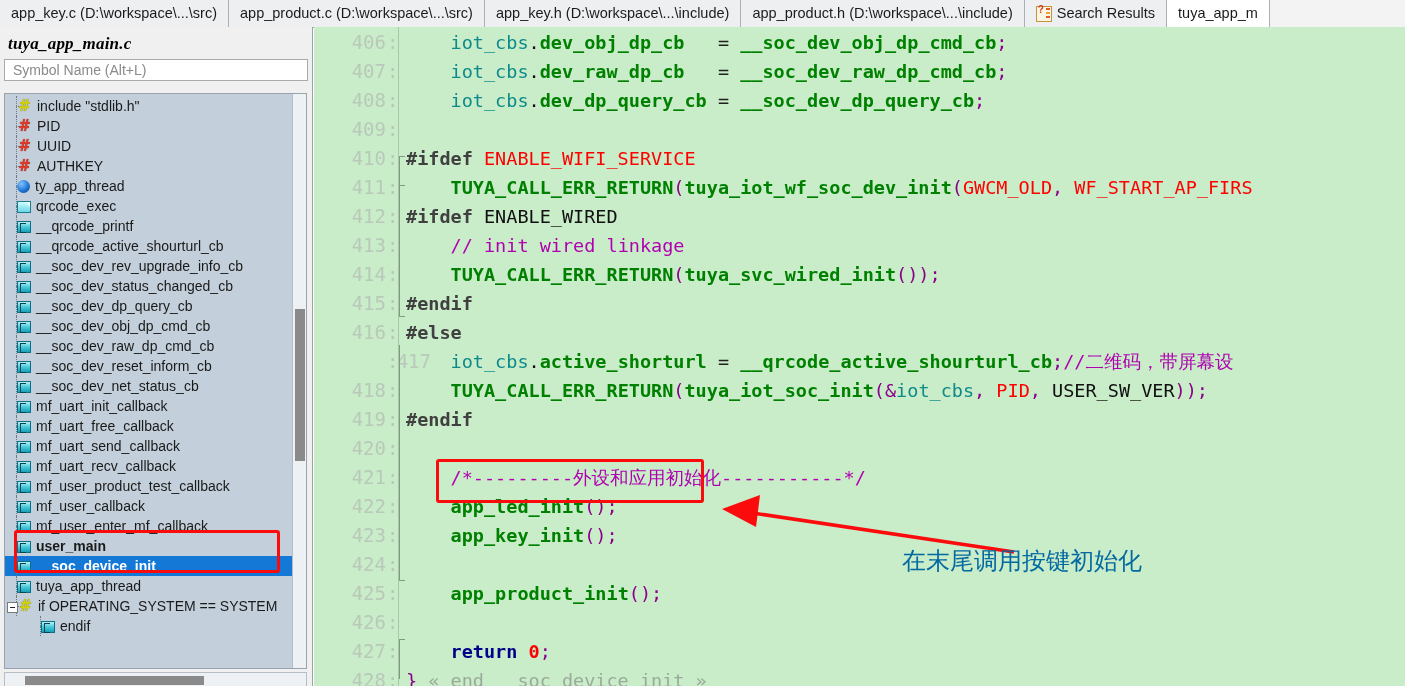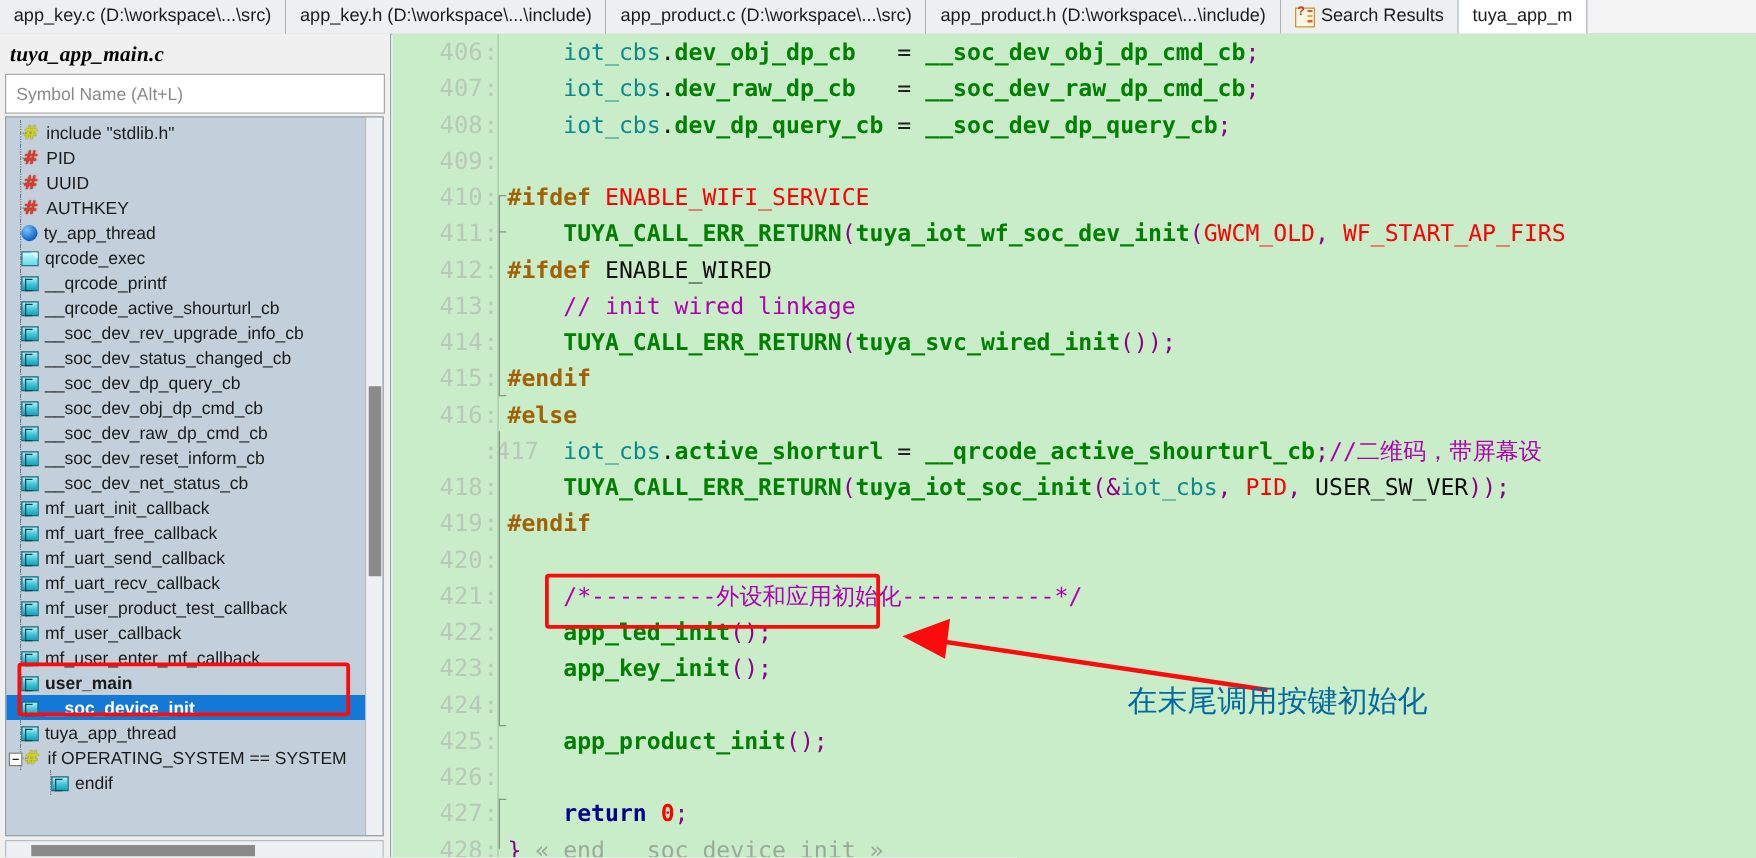--- a/index.html
+++ b/index.html
@@ -55,21 +55,21 @@
     box-sizing:border-box;
   }
   .sb-title{
     padding:7px 8px 3px 8px;
     font-family:"Liberation Serif", serif;
     font-style:italic;font-weight:bold;font-size:17px;color:#000;
     letter-spacing:.2px;
   }
   .sb-search{
     margin:2px 4px 3px 4px;
-    height:32px;
+    height:22px;
     background:#fff;
     border:1px solid #a9a9a9;
     display:flex;align-items:center;
     padding:0 6px;
     box-sizing:border-box;
   }
   .sb-search input{
     border:0;outline:0;width:100%;
     font-family:"Liberation Sans",sans-serif;
     font-size:14px;color:#222;background:transparent;
@@ -186,21 +186,21 @@
 
   .code{
     position:absolute;left:92px;top:0;right:0;height:100%;
     font-family:"DejaVu Sans Mono","Liberation Mono",monospace;
     font-size:18.5px;
     white-space:pre;
   }
   .cline{position:absolute;left:0;height:29px;line-height:29px;white-space:pre;}
 
   
-  .t-pre{color:#a16207;font-weight:bold;}        
+  .t-pre{color:#404040;font-weight:bold;}        
   .t-macro{color:#ff0000;}                        
   .t-plain{color:#101010;}
   .t-id{color:#0d8a8a;}                           
   .t-green{color:#008000;font-weight:bold;}
   .t-punc{color:#8b008b;}                         
   .t-cmt{color:#b000b0;}                          
   .t-fold{color:#9aaa9a;}
   .t-num{color:#ff0000;font-weight:bold;}
   .t-kw{color:#00008b;font-weight:bold;}
   .t-eq{color:#202020;}
@@ -225,24 +225,24 @@
 </head>
 <body>
 
 <div class="app">
 
   <div class="tabbar" id="tabbar">
       <div class="tab first">
         <span>app_key.c (D:\workspace\...\src)</span>
       </div>
       <div class="tab">
+        <span>app_product.c (D:\workspace\...\src)</span>
+      </div>
+      <div class="tab">
         <span>app_key.h (D:\workspace\...\include)</span>
-      </div>
-      <div class="tab">
-        <span>app_product.c (D:\workspace\...\src)</span>
       </div>
       <div class="tab">
         <span>app_product.h (D:\workspace\...\include)</span>
       </div>
       <div class="tab">
         <span class="tab-ico"></span>
         <span>Search Results</span>
       </div>
       <div class="tab active">
         <span>tuya_app_m</span>

